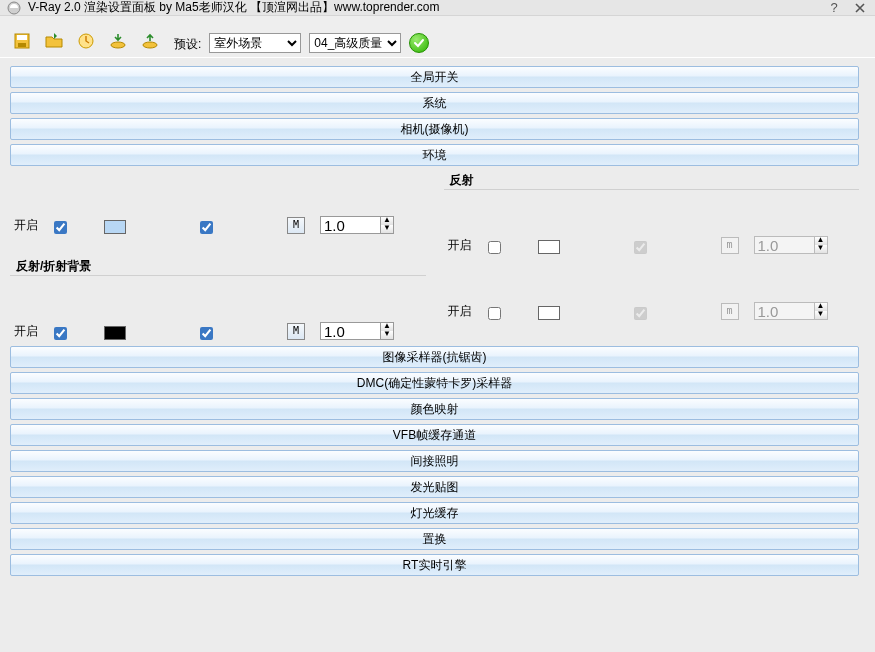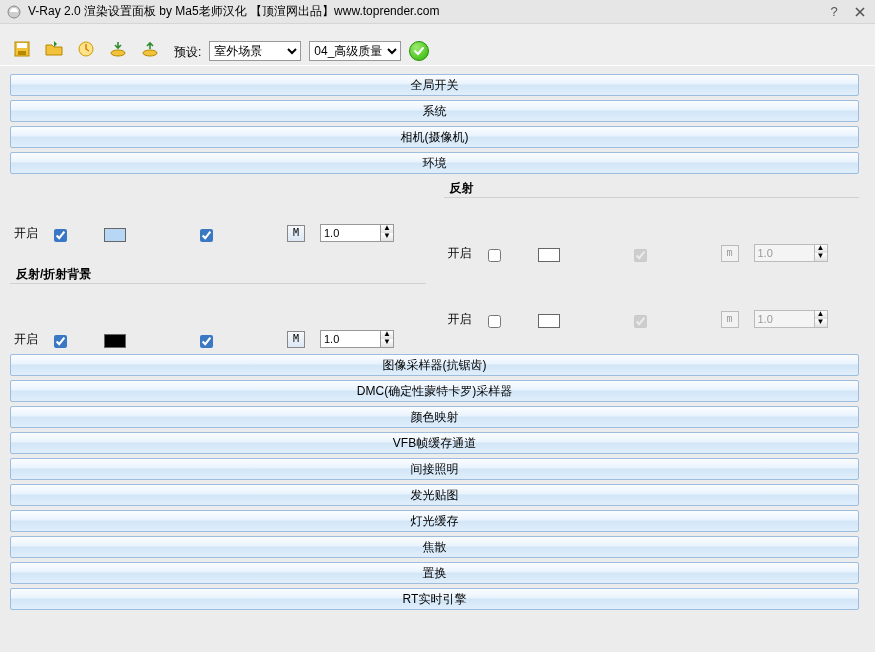--- a/index.html
+++ b/index.html
@@ -10,21 +10,21 @@
     font-size: 12px;
     color: #000;
     width: 875px;
     height: 652px;
     overflow: hidden;
   }
   
   .titlebar {
     display: flex;
     align-items: center;
-    height: 24px;
+    height: 16px;
     padding: 0 6px;
     background: #e6e6e6;
     border-bottom: 1px solid #d5d5d5;
   }
   .titlebar .app-icon { width: 16px; height: 16px; margin-right: 6px; }
   .titlebar .title { flex: none; }
   .titlebar .spacer { flex: 1; }
   .titlebar .win-btn {
     width: 18px; height: 18px; display: flex; align-items: center; justify-content: center;
     color: #555; cursor: pointer; font-size: 13px;
@@ -125,21 +125,21 @@
     font-family: monospace;font-size:10px;line-height:14px;
     text-align:center;cursor:pointer;
     flex:none;
   }
   .m-btn.dim { color:#999; border-color:#bbb; background:#f2f2f2;}
   .spin {
     display:flex; align-items:stretch; height:18px; margin-left:3px;
   }
   .spin input {
     width: 60px; border:1px solid #999; border-right:0;
-    font-size:11px; padding: 0 3px; height:18px;
+    font-size:15px; padding: 0 3px; height:18px;
   }
   .spin input[disabled]{color:#999;background:#f4f4f4;border-color:#bbb;}
   .spin .btns { display:flex;flex-direction:column; border:1px solid #999;}
   .spin .btns.dim{border-color:#bbb;}
   .spin .btns span{
     width:12px;height:8px;line-height:6px;text-align:center;font-size:8px;
     background:linear-gradient(#fff,#e2e2e2);cursor:pointer;
   }
   .client { position:relative; height: 628px; }
 </style>
@@ -326,23 +326,20 @@
   <div class="accordion">
         <span>间接照明</span>
       </div>
   <div class="accordion">
         <span>发光贴图</span>
       </div>
   <div class="accordion">
         <span>灯光缓存</span>
       </div>
   <div class="accordion">
-        <span>焦散</span>
-      </div>
-  <div class="accordion">
         <span>置换</span>
       </div>
   <div class="accordion">
         <span>RT实时引擎</span>
       </div>
 </div>
 
 </div>
 
 </body></html>

